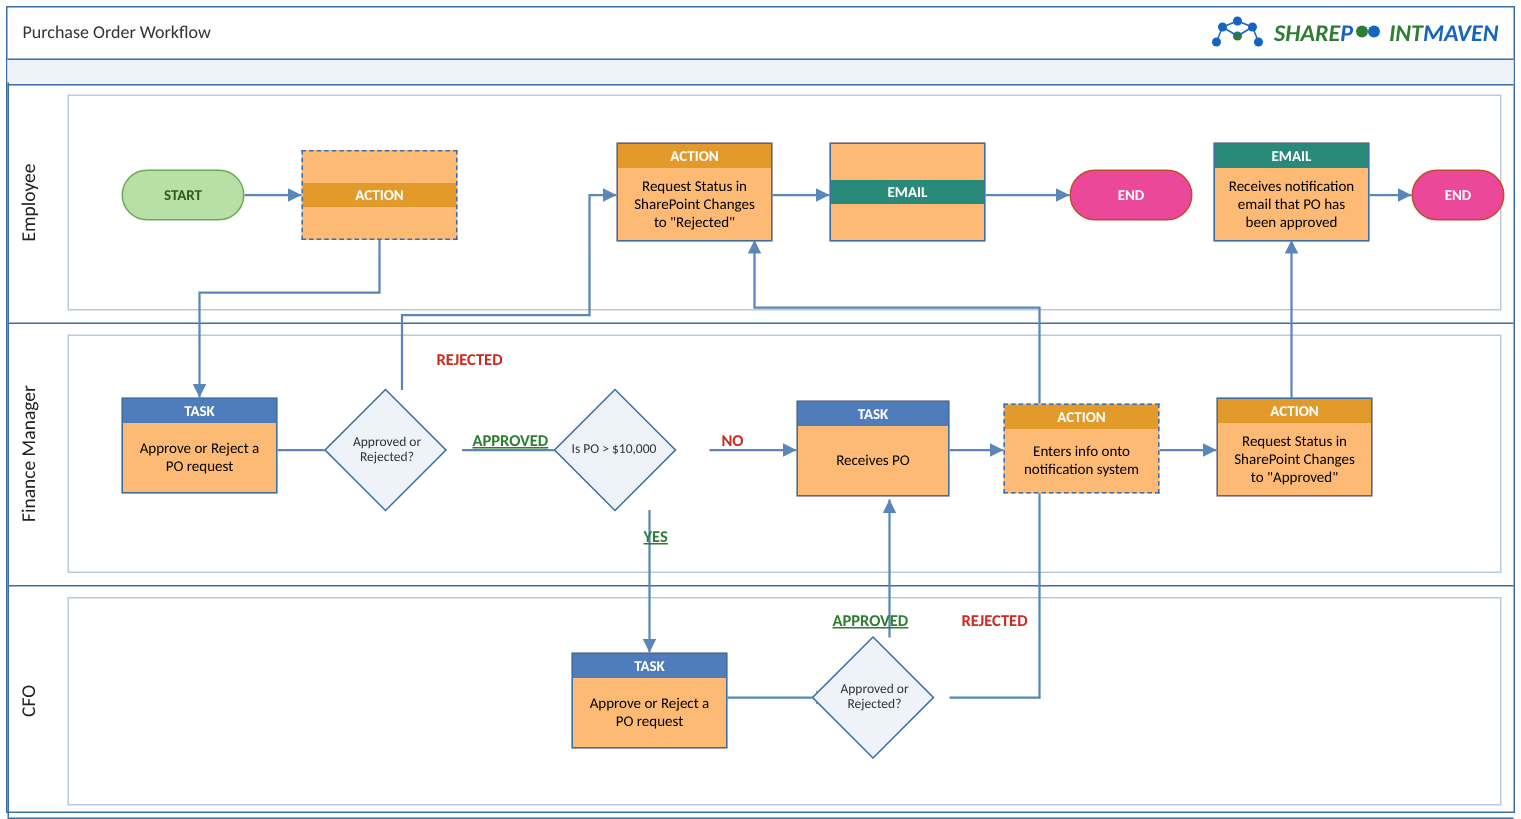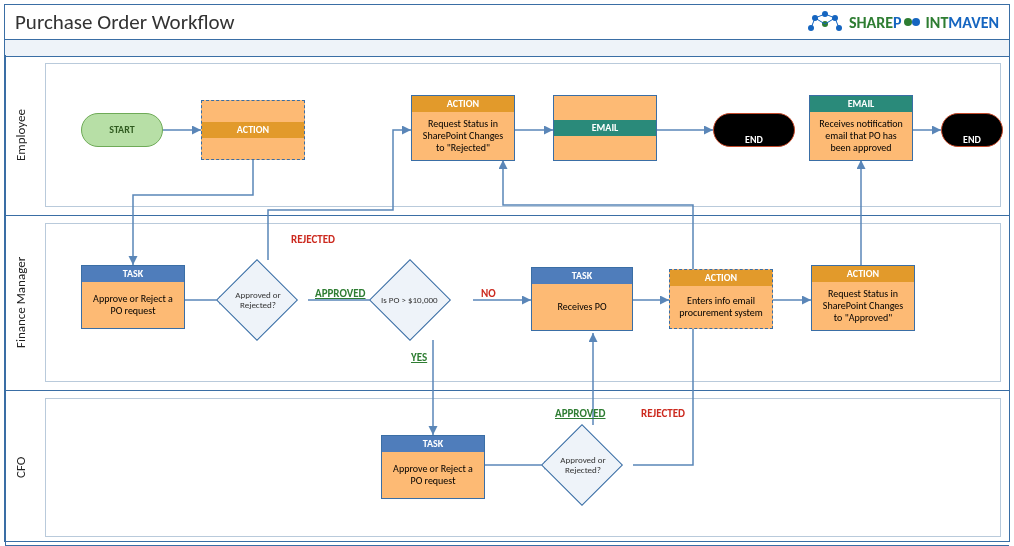--- a/index.html
+++ b/index.html
@@ -19,28 +19,29 @@
   }
   .titlebar {
     height: 34px;
     border-bottom: 1px solid #3a6ea5;
     display: flex;
     align-items: center;
     justify-content: space-between;
     padding: 0 10px;
   }
   .titlebar .title {
-    font-size: 21px;
+    font-size: 12px;
     color: #333;
   }
   .logo {
     display: flex;
     align-items: center;
     font-size: 16px;
     font-weight: bold;
+    font-style: italic;
   }
   .logo svg { margin-right: 4px; }
   .logo .sp { color: #2e7d32; }
   .logo .mv { color: #1565c0; }
   .bandspacer {
     height: 16px;
     border-bottom: 1px solid #3a6ea5;
     background: #eef3f9;
   }
   .lanes {
@@ -88,21 +89,21 @@
     display: flex;
     align-items: center;
     justify-content: center;
   }
   .oval {
     border-radius: 50px;
     color: #fff;
     font-weight: bold;
   }
   .start { background: #b7dfa6; border: 1px solid #6eaa57; color: #2f5a1f; }
-  .end   { background: #000000; border: 1px solid #c44a2b; color: #fff; align-items: flex-end; }
+  .end   { background: #ec4899; border: 1px solid #c44a2b; color: #fff; }
   .box {
     background: #fdba74;
     border: 1px solid #3a6ea5;
     flex-direction: column;
   }
   .box.dashed { border-style: dashed; }
   .box .hdr {
     align-self: stretch;
     color: #fff;
     font-weight: bold;
@@ -297,40 +298,40 @@
         <div class="dlabel">Is PO &gt; $10,000</div>
       </div>
 
       <div class="node box" style="left:498px; top:212px; width:102px; height:64px;">
         <div class="hdr task">TASK</div>
         <div class="body">Receives PO</div>
       </div>
 
       <div class="node box dashed" style="left:636px; top:214px; width:104px; height:60px;">
         <div class="hdr action">ACTION</div>
-        <div class="body">Enters info email procurement system</div>
+        <div class="body">Enters info onto notification system</div>
       </div>
 
       <div class="node box" style="left:778px; top:210px; width:104px; height:66px;">
         <div class="hdr action">ACTION</div>
         <div class="body">Request Status in SharePoint Changes to "Approved"</div>
       </div>
 
       <div class="node box" style="left:348px; top:380px; width:104px; height:64px;">
         <div class="hdr task">TASK</div>
         <div class="body">Approve or Reject a PO request</div>
       </div>
 
       <div class="diamond" style="left:520px; top:370px;">
         <div class="shape"></div>
         <div class="dlabel">Approved or Rejected?</div>
       </div>
 
       <div class="edge-label red" style="left:258px; top:178px;">REJECTED</div>
       <div class="edge-label green" style="left:282px; top:232px;">APPROVED</div>
       <div class="edge-label red" style="left:448px; top:232px;">NO</div>
-      <div class="edge-label green" style="left:378px; top:296px;">YES</div>
+      <div class="edge-label green" style="left:396px; top:296px;">YES</div>
       <div class="edge-label green" style="left:522px; top:352px;">APPROVED</div>
       <div class="edge-label red" style="left:608px; top:352px;">REJECTED</div>
 
     </div>
   </div>
 </div>
 
 </body></html>

